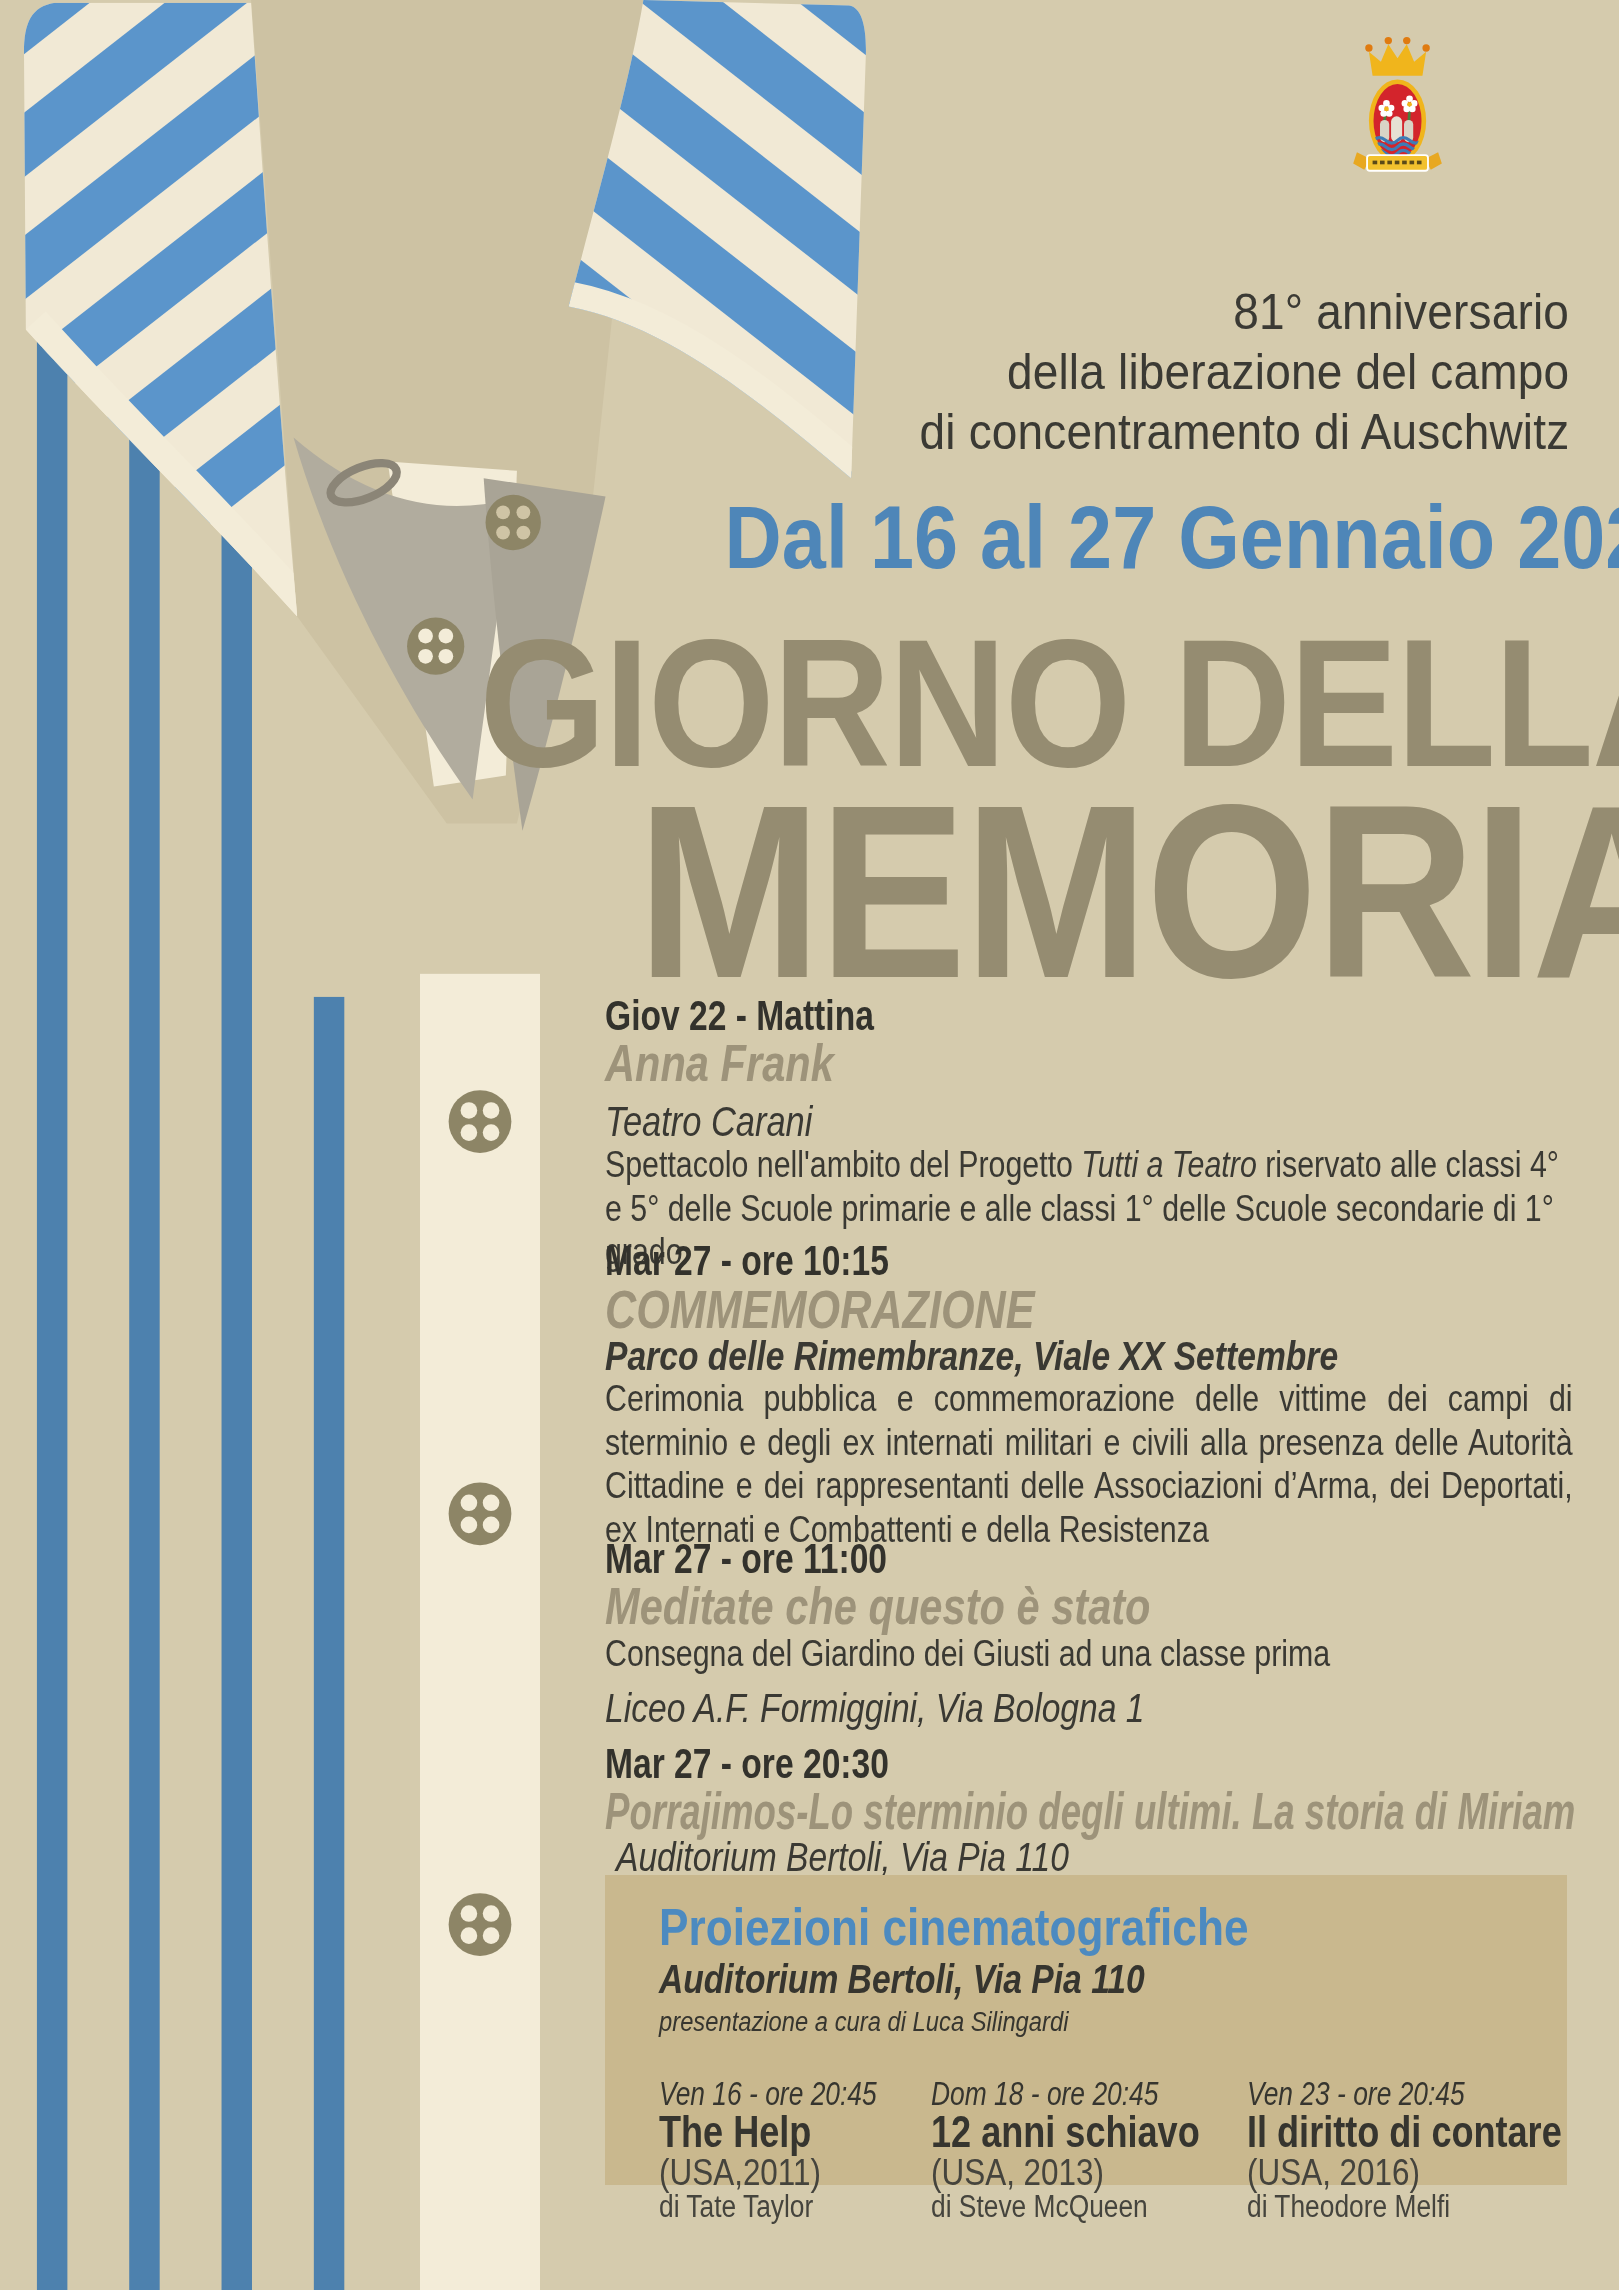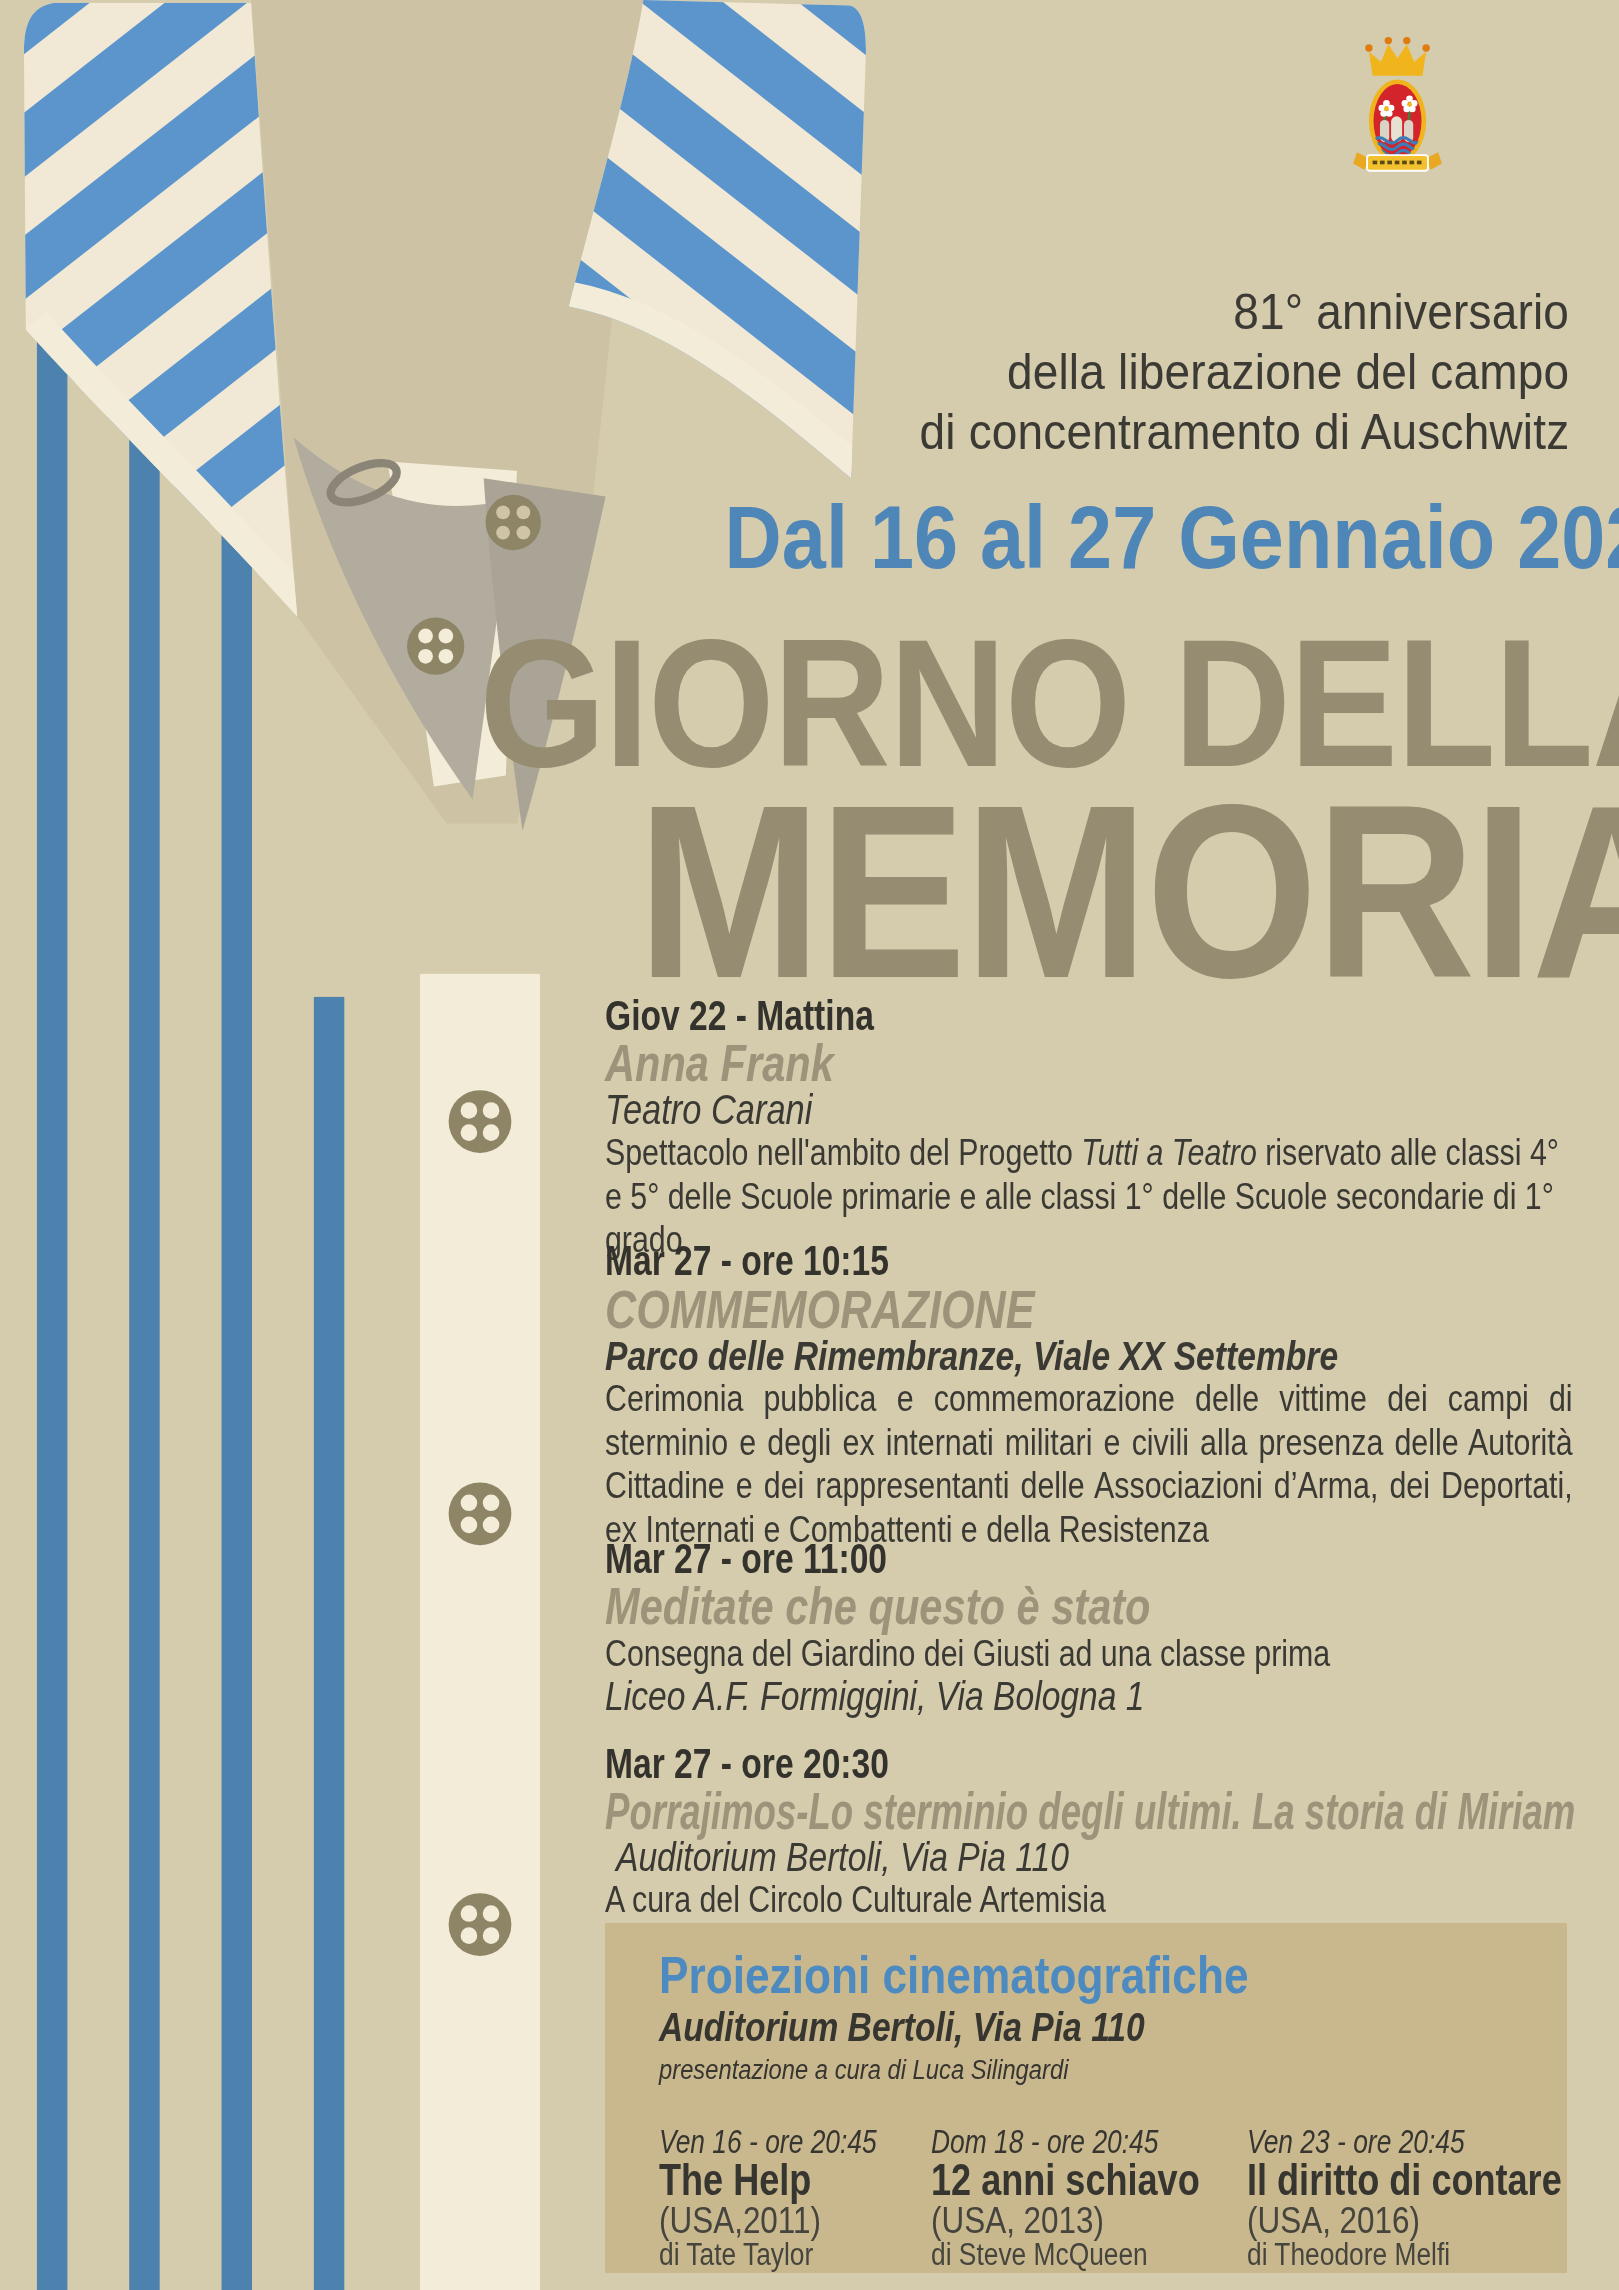--- a/index.html
+++ b/index.html
@@ -21,27 +21,27 @@
   
   .events{left:605px;top:0;width:964px;}
   .event{position:absolute;left:0;width:964px;color:#36352f;}
   .ln{display:block;}
   .ev-date{font-size:42px;line-height:1;font-weight:bold;color:#33322c;}
   .ev-title{font-size:52px;line-height:1;font-weight:bold;font-style:italic;color:#9d937a;}
   .ev-title.caps{font-size:54px;}
   .l-venue{font-size:42px;line-height:1;font-style:italic;color:#3a3933;}
   .l-venue.small{font-size:41px;}
   .l-venue.bold{font-weight:bold;font-size:41px;}
-  .l-venue.gap{}
+  .l-venue.gap{margin-top:12px;}
   .l-venue.indent{margin-left:11px;}
   .bodyblock{width:1180px;transform:scaleX(.82);transform-origin:left top;
     font-size:37px;line-height:1.18;color:#3a3933;}
   .bodyblock.just{text-align:justify;}
   
-  .cinebox{left:605px;top:1923px;width:962px;height:350px;background:#c9b88e;}
+  .cinebox{left:605px;top:1875px;width:962px;height:310px;background:#c9b88e;}
   .cine-inner{position:absolute;left:54px;top:26px;right:18.5px;}
   .cine-title{font-size:52px;line-height:1;font-weight:bold;color:#4c8ac0;}
   .cine-venue{margin-top:5.5px;font-size:41px;line-height:1;font-weight:bold;font-style:italic;color:#36352f;}
   .cine-pres{margin-top:9.2px;font-size:27px;line-height:1;font-style:italic;color:#36352f;}
   .films{margin-top:41px;display:flex;}
   .film{color:#36352f;}
   .film:nth-child(1){width:279px;}
   .film:nth-child(2){width:316px;}
   .film:nth-child(3){width:318px;}
   .film-when{font-size:33px;line-height:1;font-style:italic;}

